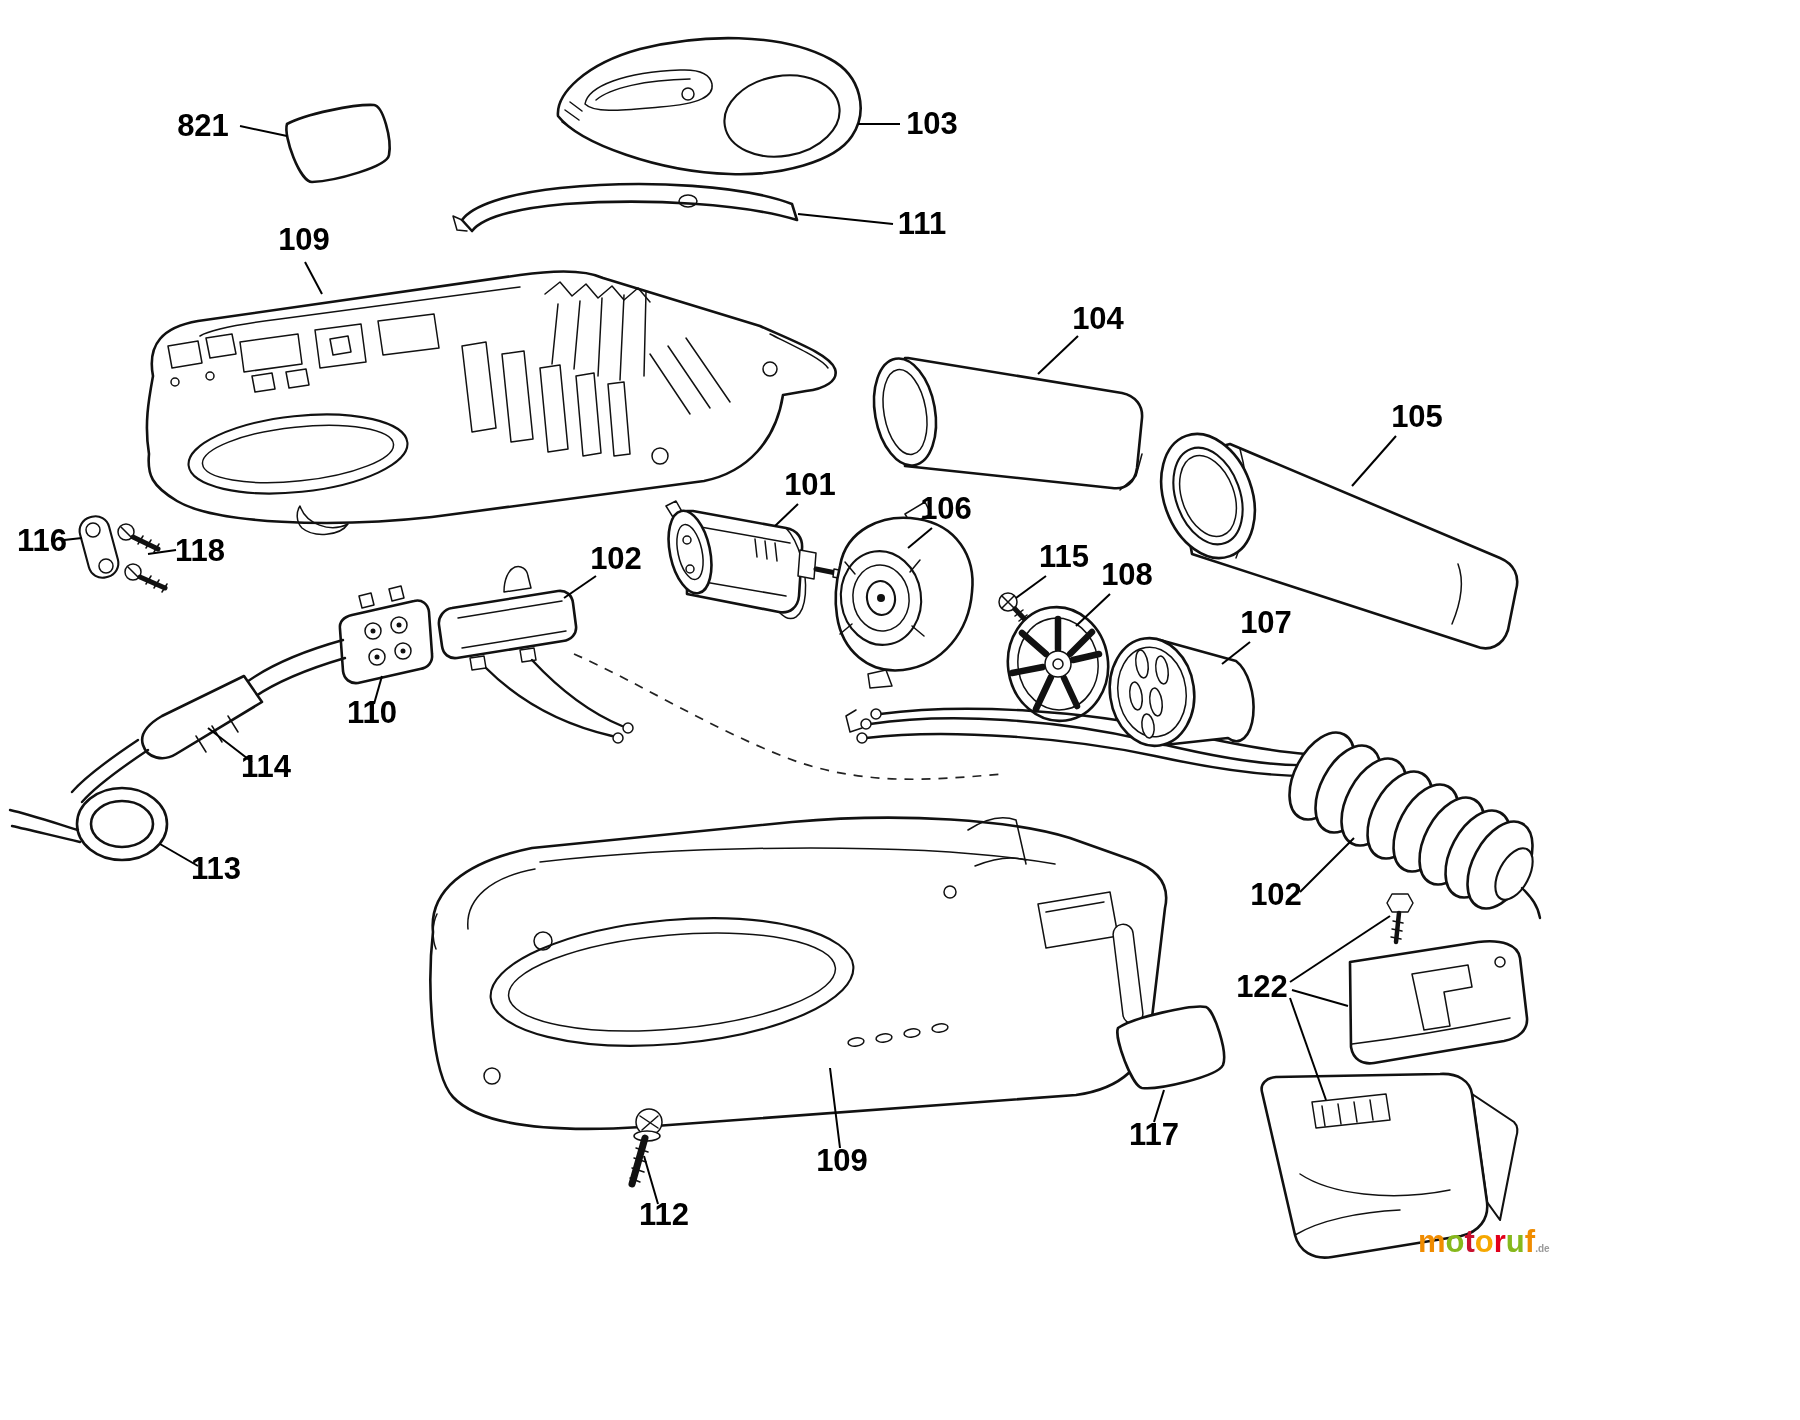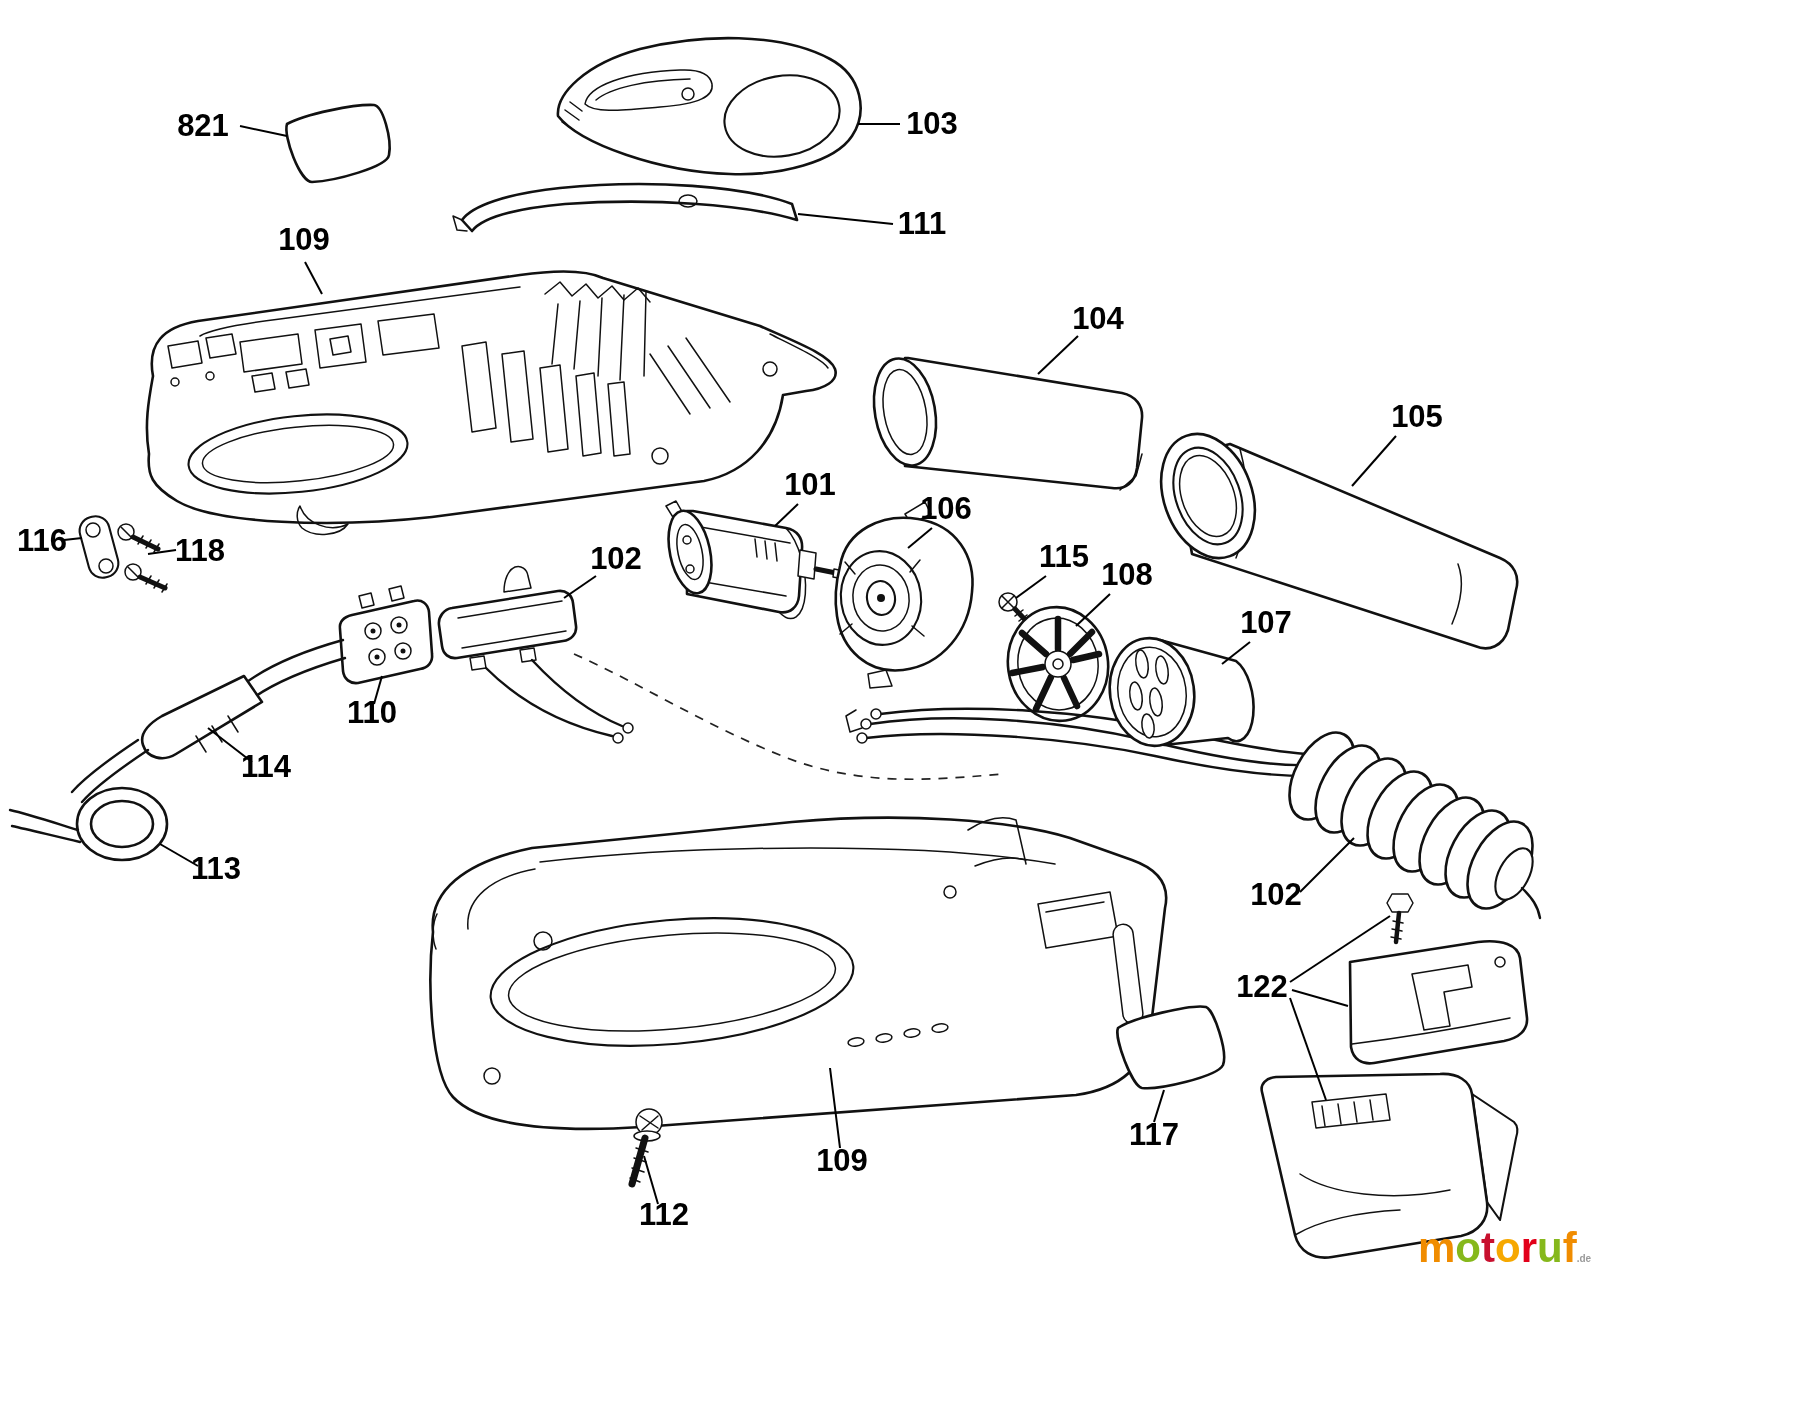--- a/index.html
+++ b/index.html
@@ -10,21 +10,21 @@
   .ol {fill:#fff;stroke:#111;stroke-width:2.6;stroke-linejoin:round;stroke-linecap:round;}
   .ol2{fill:#fff;stroke:#111;stroke-width:2.1;stroke-linejoin:round;stroke-linecap:round;}
   .d  {fill:none;stroke:#111;stroke-width:1.5;stroke-linejoin:round;stroke-linecap:round;}
   .df {fill:#fff;stroke:#111;stroke-width:1.5;stroke-linejoin:round;stroke-linecap:round;}
   .ld {stroke:#000;stroke-width:2;fill:none;}
   .dash{fill:none;stroke:#222;stroke-width:1.7;stroke-dasharray:9 8;}
   .wire{fill:none;stroke:#111;stroke-width:2.4;stroke-linecap:round;}
   .thick{stroke:#111;stroke-width:5;stroke-linecap:round;fill:none;}
   .blade{stroke:#111;stroke-width:6.5;stroke-linecap:round;fill:none;}
   .wm{position:absolute;left:1418px;top:1200px;white-space:nowrap;}
-  .wm-word{font-weight:bold;font-size:42px;letter-spacing:0;}
+  .wm-word{font-weight:bold;font-size:31px;letter-spacing:0;}
   .wm-de{font-weight:bold;font-size:10px;vertical-align:baseline;}
 </style>
 </head>
 <body>
 
 <div class="stage">
 <svg width="1800" height="1420" viewBox="0 0 1800 1420">
   <rect x="0" y="0" width="1800" height="1420" fill="#ffffff"></rect>
 
   <g>

